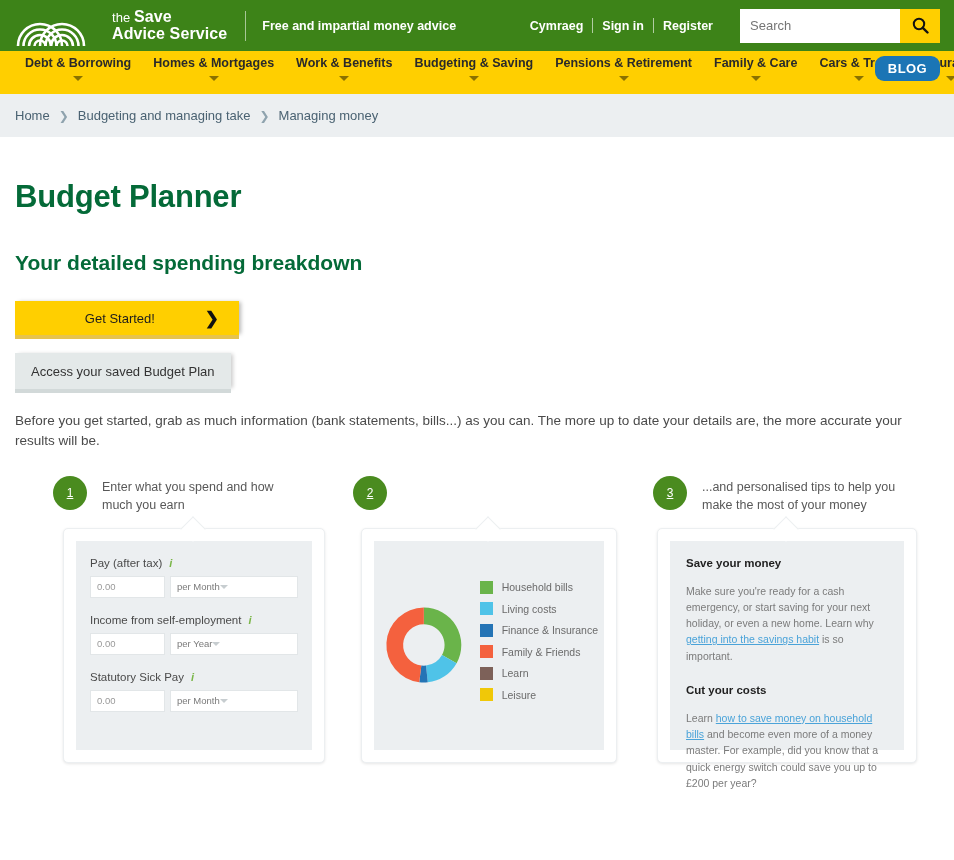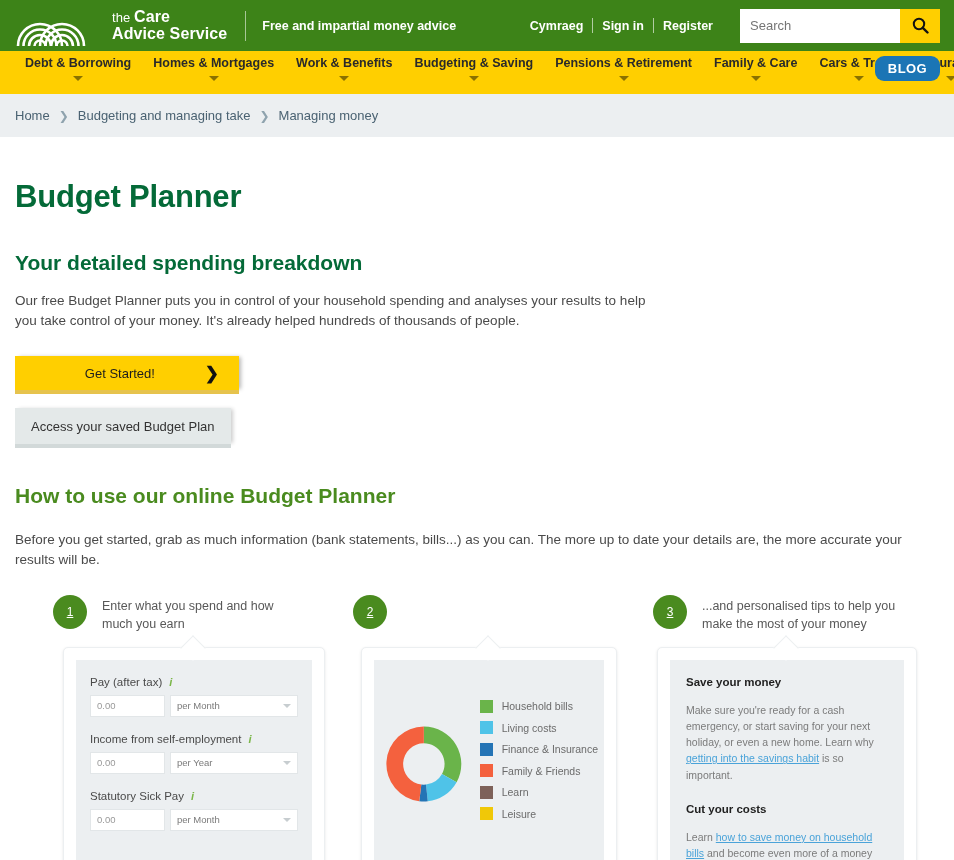--- a/index.html
+++ b/index.html
@@ -172,21 +172,20 @@
   .flabel { font-size:11.5px; color:#4a4a4a; margin-bottom:7px; display:flex; align-items:center;}
   .iicon { color:#7ab648; font-style:italic; font-weight:700; font-size:11px; margin-left:7px; }
   .frow { display:flex; margin-bottom:16px; }
   .fnum {
     width:75px; height:22px; background:#fff; border:1px solid #e2e6e8;
     font-size:9.5px; color:#999; display:flex; align-items:center; padding-left:6px;
   }
   .fsel {
     flex:1; margin-left:5px; height:22px; background:#fff; border:1px solid #e2e6e8;
     font-size:9.5px; color:#7a7a7a; display:flex; align-items:center; padding: 0 6px;
-    justify-content:space-between;
   }
   .fsel .dc {
     width:0;height:0;border-left:4px solid transparent;border-right:4px solid transparent;
     border-top:4px solid #c7cdd0;
   }
 
   
   .chartwrap { display:flex; align-items:center; height:100%; padding: 0 6px; }
   .donut { width: 108px; height:108px; margin-left:4px; }
   .legend { margin-left: 16px; }
@@ -211,21 +210,21 @@
         <path d="M9.5 41 A16.5 16.5 0 0 1 42.5 41"></path>
         <path d="M15 41 A11 11 0 0 1 37 41"></path>
         <path d="M20.5 41 A5.5 5.5 0 0 1 31.5 41"></path>
         <path d="M26 41 A22 22 0 0 1 70 41"></path>
         <path d="M31.5 41 A16.5 16.5 0 0 1 64.5 41"></path>
         <path d="M37 41 A11 11 0 0 1 59 41"></path>
         <path d="M42.5 41 A5.5 5.5 0 0 1 53.5 41"></path>
       </g>
     </svg>
     <div class="logo-text">
-      <span class="l1"><span>the</span> <b>Care</b></span>
+      <span class="l1"><span>the</span> <b>Save</b></span>
       <span class="l2">Advice Service</span>
     </div>
   </div>
   <div class="vdiv"></div>
   <div class="tagline">Free and impartial money advice</div>
 
   <div class="topright">
     <div class="acct">
       <a href="#">Cymraeg</a>
       <span class="sep"></span>
@@ -285,30 +284,28 @@
   <a href="#">Home</a>
   <span class="cs">❯</span>
   <a href="#">Budgeting and managing take</a>
   <span class="cs">❯</span>
   <span class="cur">Managing money</span>
 </div>
 
 <div class="main">
   <h1 class="page-title">Budget Planner</h1>
   <h2 class="sub">Your detailed spending breakdown</h2>
-  <p class="intro">Our free Budget Planner puts you in control of your household spending and analyses your results to help you take control of your money. It's already helped hundreds of thousands of people.</p>
 
   <button class="btn-start">
     <span class="t">Get Started!</span>
     <span class="chev">❯</span>
   </button>
 
   <button class="btn-saved">Access your saved Budget Plan</button>
 
-  <h2 class="how">How to use our online Budget Planner</h2>
   <p class="before">Before you get started, grab as much information (bank statements, bills...) as you can. The more up to date your details are, the more accurate your results will be.</p>
 
   
   <div class="steps">
     <div class="step">
       <div class="step-head">
         <div class="circle">
             <span>1</span>
           </div>
         <div class="step-txt">Enter what you spend and how much you earn</div>

